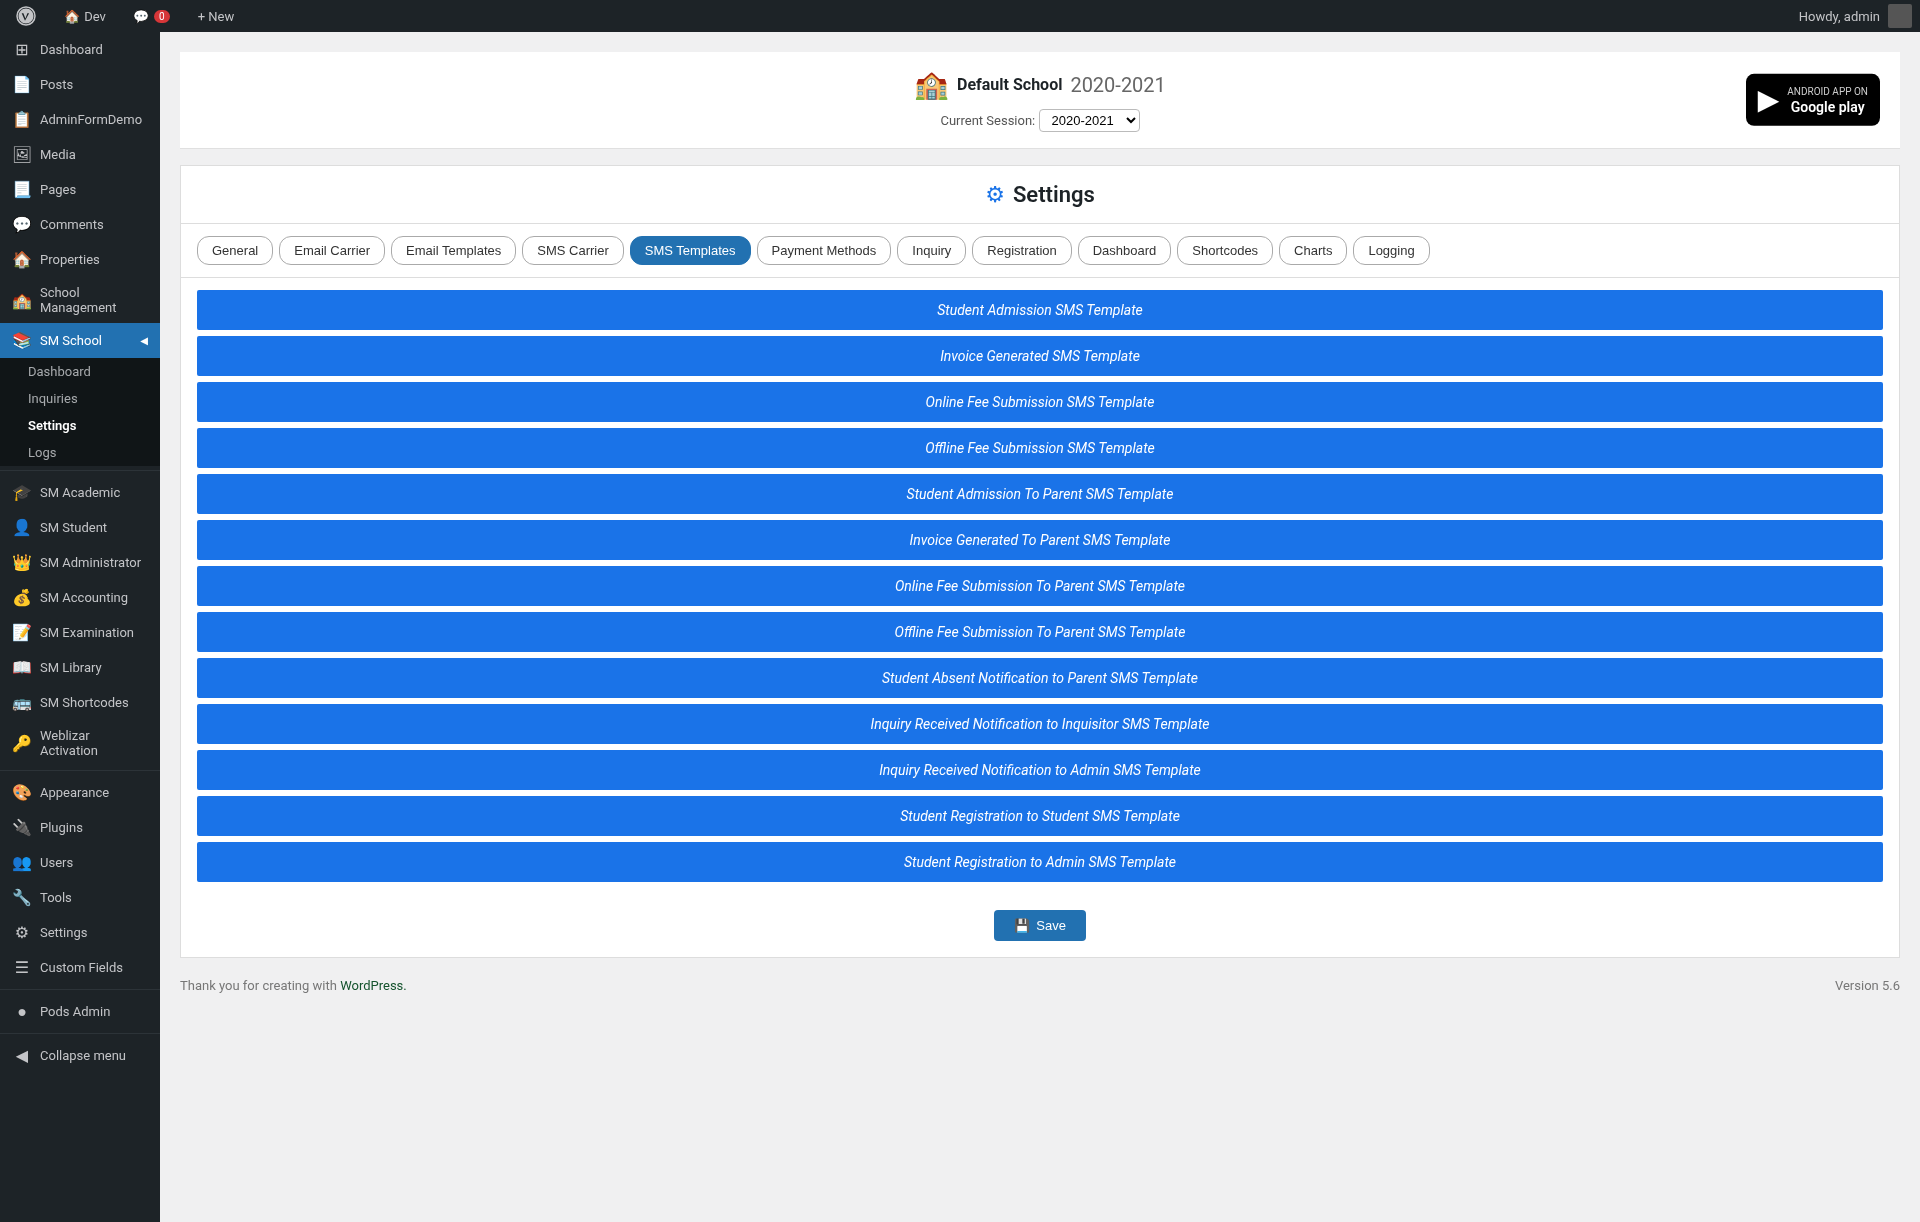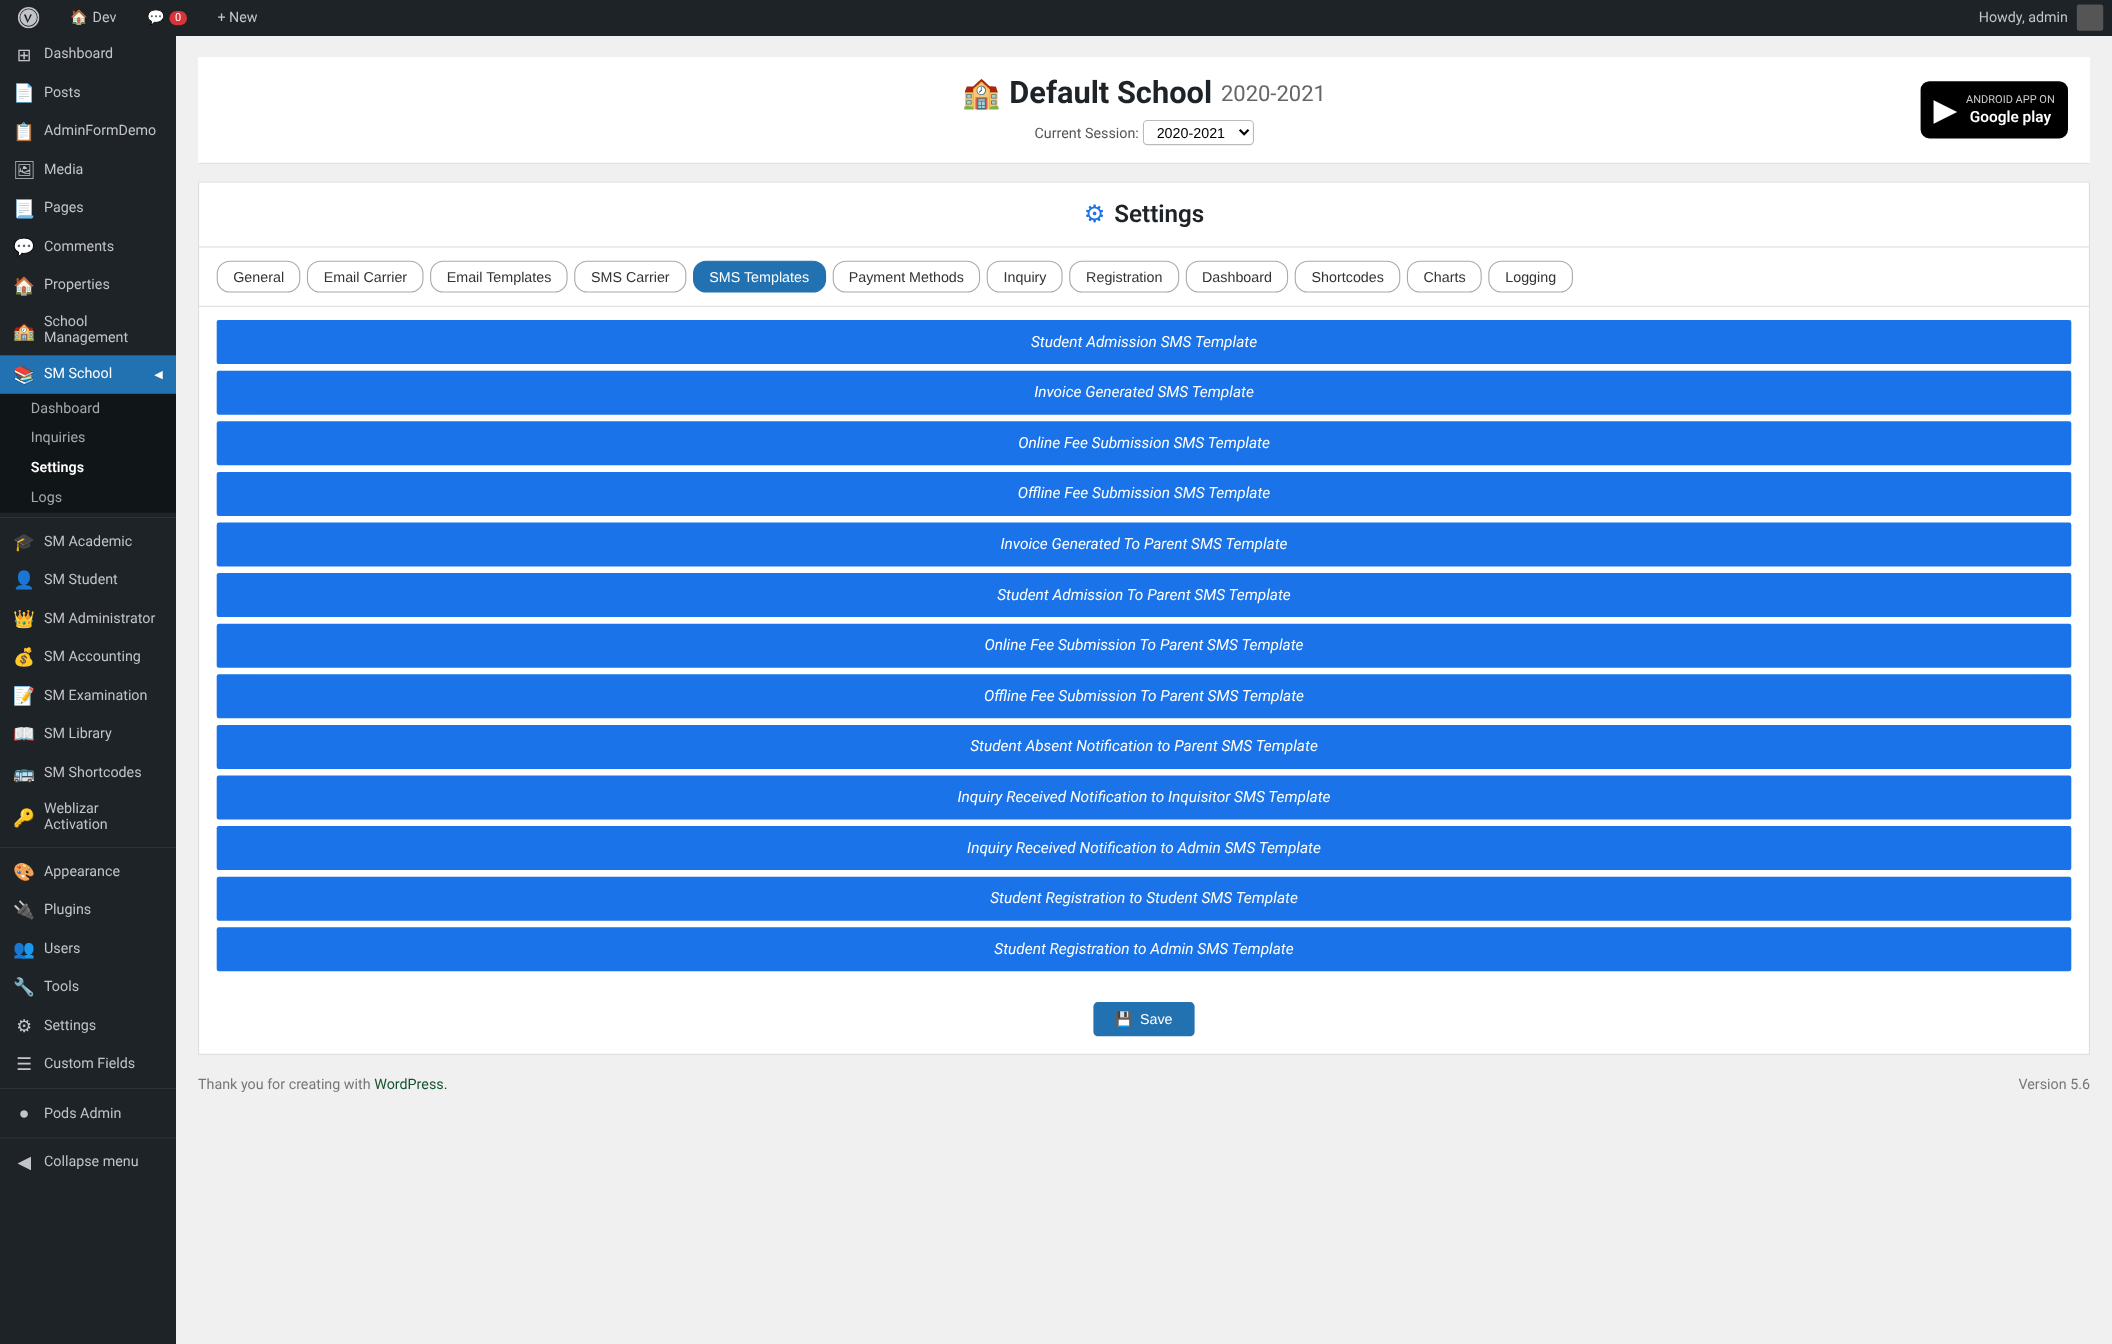--- a/index.html
+++ b/index.html
@@ -67,21 +67,21 @@
     
     .school-header {
       background: #fff;
       padding: 16px;
       text-align: center;
       border-bottom: 1px solid #e0e0e0;
       position: relative;
       margin-bottom: 0;
     }
     .school-title { display: flex; align-items: center; justify-content: center; gap: 8px; }
-    .school-title h1 { font-size: 28px; font-weight: 700; color: #1d2327; }
+    .school-title h1 { font-size: 16px; font-weight: 700; color: #1d2327; }
     .school-title .year { font-size: 20px; font-weight: 400; color: #666; }
     .school-icon { color: #1a73e8; font-size: 28px; }
     .session-row { margin-top: 8px; color: #555; font-size: 13px; }
     .session-select { border: 1px solid #bbb; border-radius: 4px; padding: 2px 8px; font-size: 13px; background: #fff; cursor: pointer; }
     .google-play-btn {
       position: absolute;
       right: 20px;
       top: 50%;
       transform: translateY(-50%);
       background: #000;
@@ -367,22 +367,22 @@
         <button class="tab-btn">Shortcodes</button>
         <button class="tab-btn">Charts</button>
         <button class="tab-btn">Logging</button>
       </div>
 
       <div class="templates-list">
         <div class="template-item">Student Admission SMS Template</div>
         <div class="template-item">Invoice Generated SMS Template</div>
         <div class="template-item">Online Fee Submission SMS Template</div>
         <div class="template-item">Offline Fee Submission SMS Template</div>
+        <div class="template-item">Student Admission To Parent SMS Template</div>
         <div class="template-item">Invoice Generated To Parent SMS Template</div>
-        <div class="template-item">Student Admission To Parent SMS Template</div>
         <div class="template-item">Online Fee Submission To Parent SMS Template</div>
         <div class="template-item">Offline Fee Submission To Parent SMS Template</div>
         <div class="template-item">Student Absent Notification to Parent SMS Template</div>
         <div class="template-item">Inquiry Received Notification to Inquisitor SMS Template</div>
         <div class="template-item">Inquiry Received Notification to Admin SMS Template</div>
         <div class="template-item">Student Registration to Student SMS Template</div>
         <div class="template-item">Student Registration to Admin SMS Template</div>
       </div>
 
       <div class="save-area">

